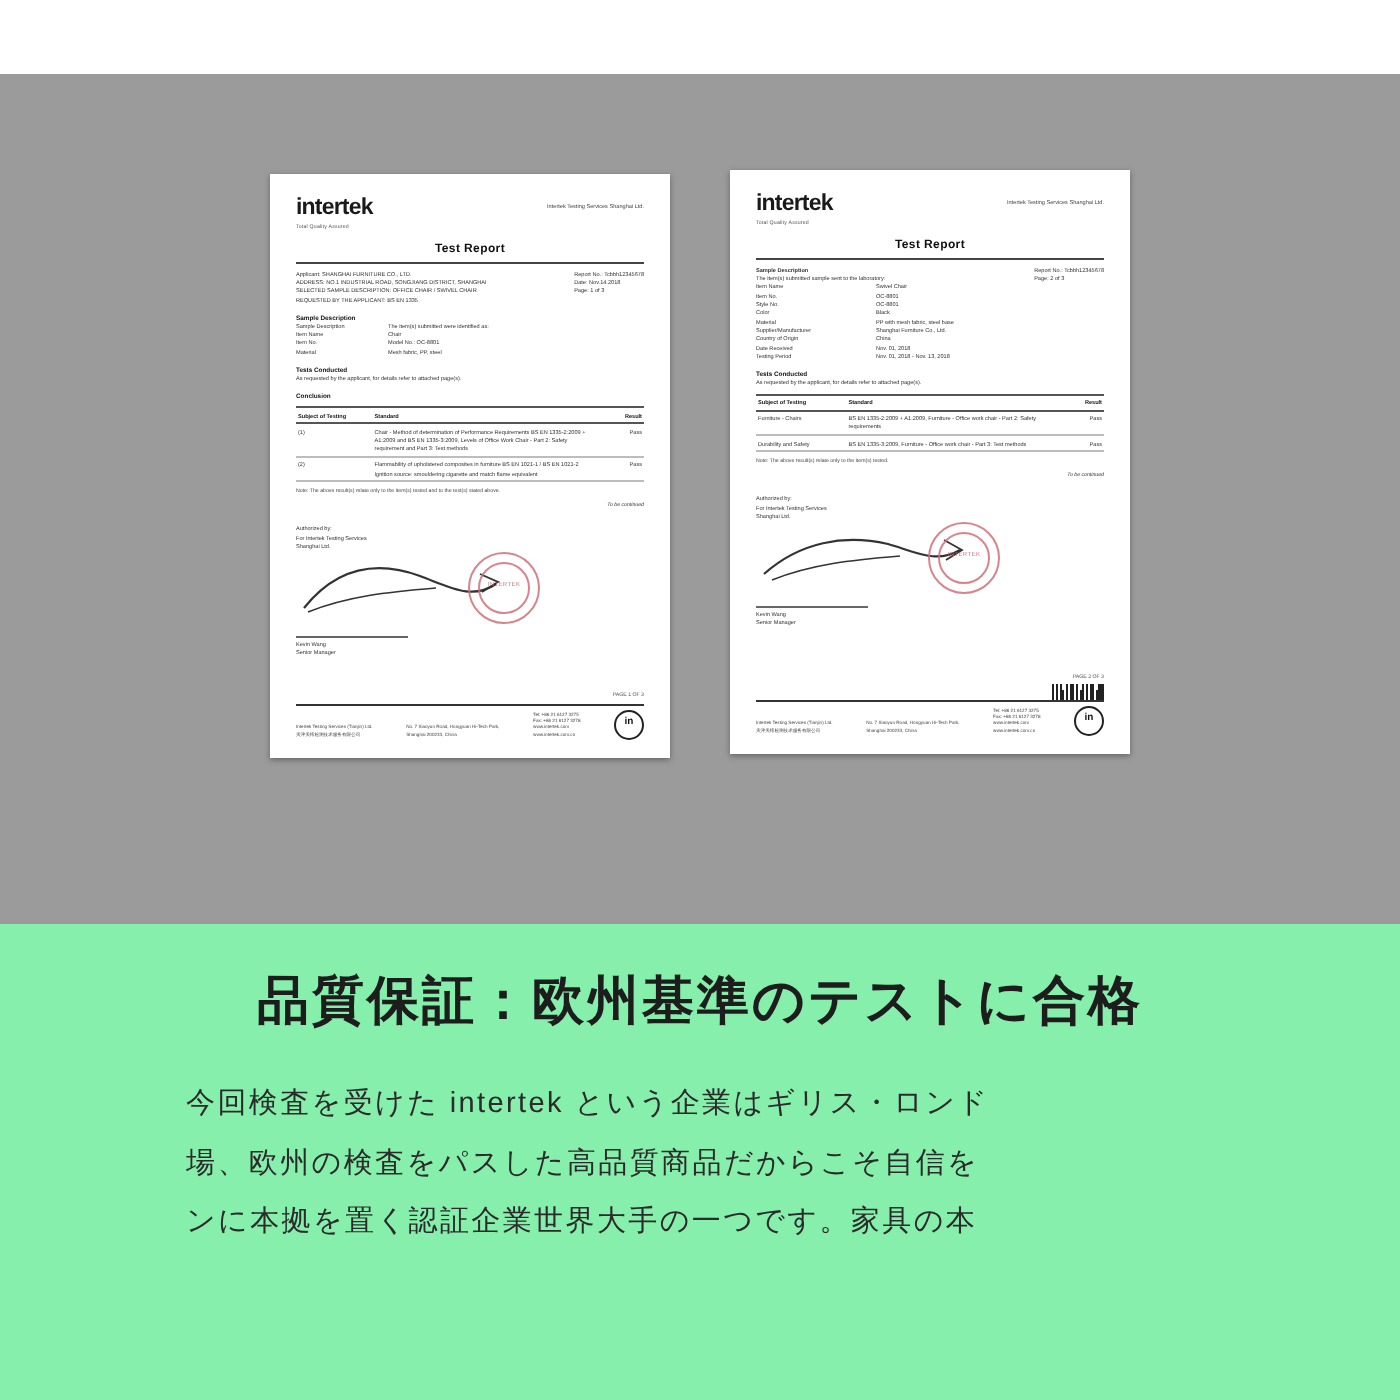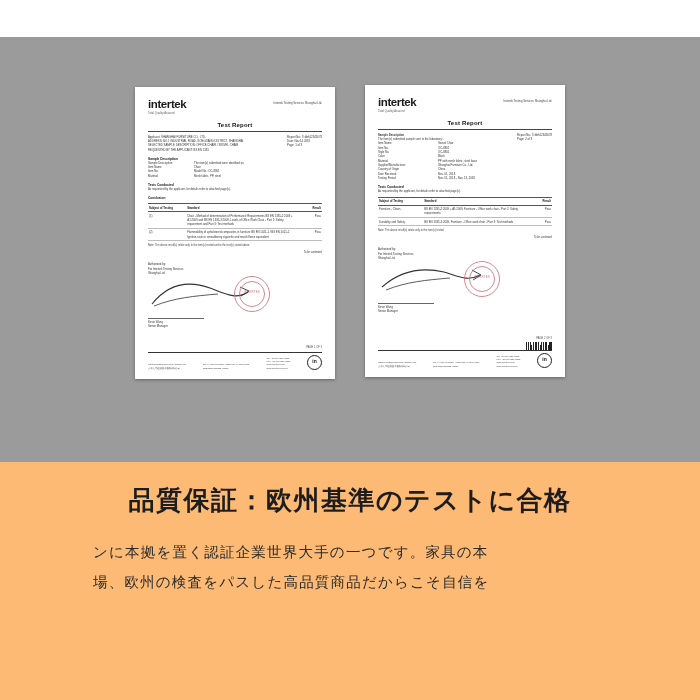--- a/index.html
+++ b/index.html
@@ -268,21 +268,21 @@
   .barcode i.w { width: 1.6px; }
   .barcode i.s { height: 70%; }
 
   
   .text-block {
     position: absolute;
     left: 0;
     top: 462px;
     width: 700px;
     height: 238px;
-    background: #fdba74;
+    background: #86efac;
     box-sizing: border-box;
     padding: 22px 55px 16px 55px;
   }
   .headline {
     font-size: 26px;
     font-weight: bold;
     color: #1d1d1d;
     letter-spacing: 1.5px;
     text-align: center;
     line-height: 1.3;
@@ -527,18 +527,19 @@
           </div>
         </div>
       </div>
 
     </div>
   </div>
 
   <div class="text-block">
     <h1 class="headline">品質保証：欧州基準のテストに合格</h1>
     <div class="body-copy">
+      <p>今回検査を受けた intertek という企業はギリス・ロンド</p>
+      <p>場、欧州の検査をパスした高品質商品だからこそ自信を</p>
       <p>ンに本拠を置く認証企業世界大手の一つです。家具の本</p>
-      <p>場、欧州の検査をパスした高品質商品だからこそ自信を</p>
     </div>
   </div>
 
 </div>
 
 </body></html>

